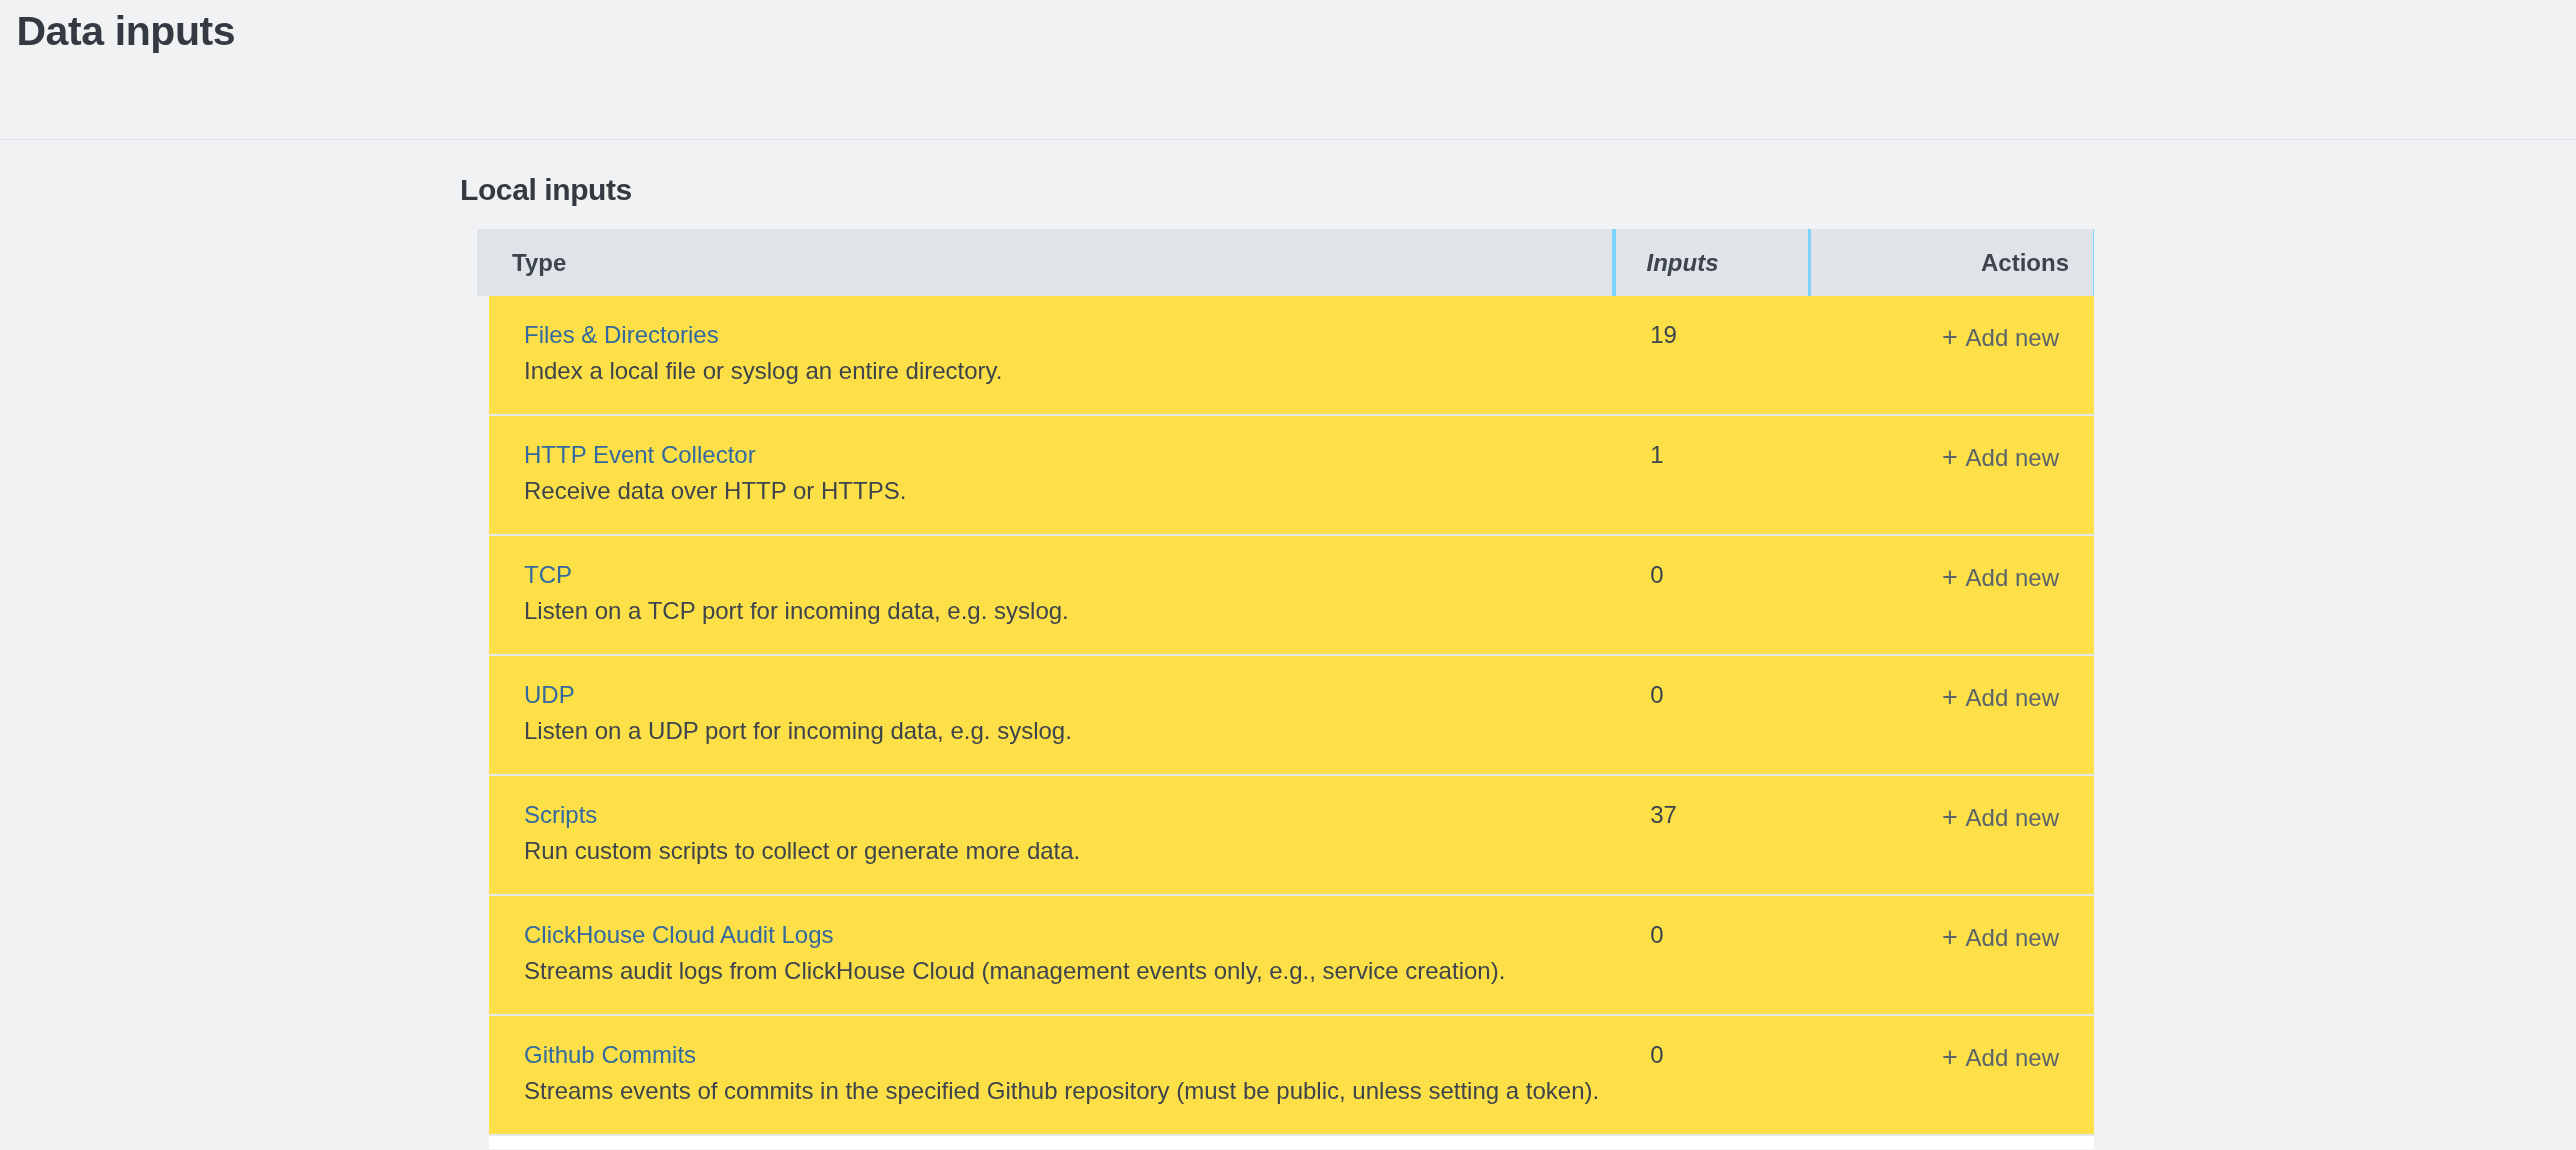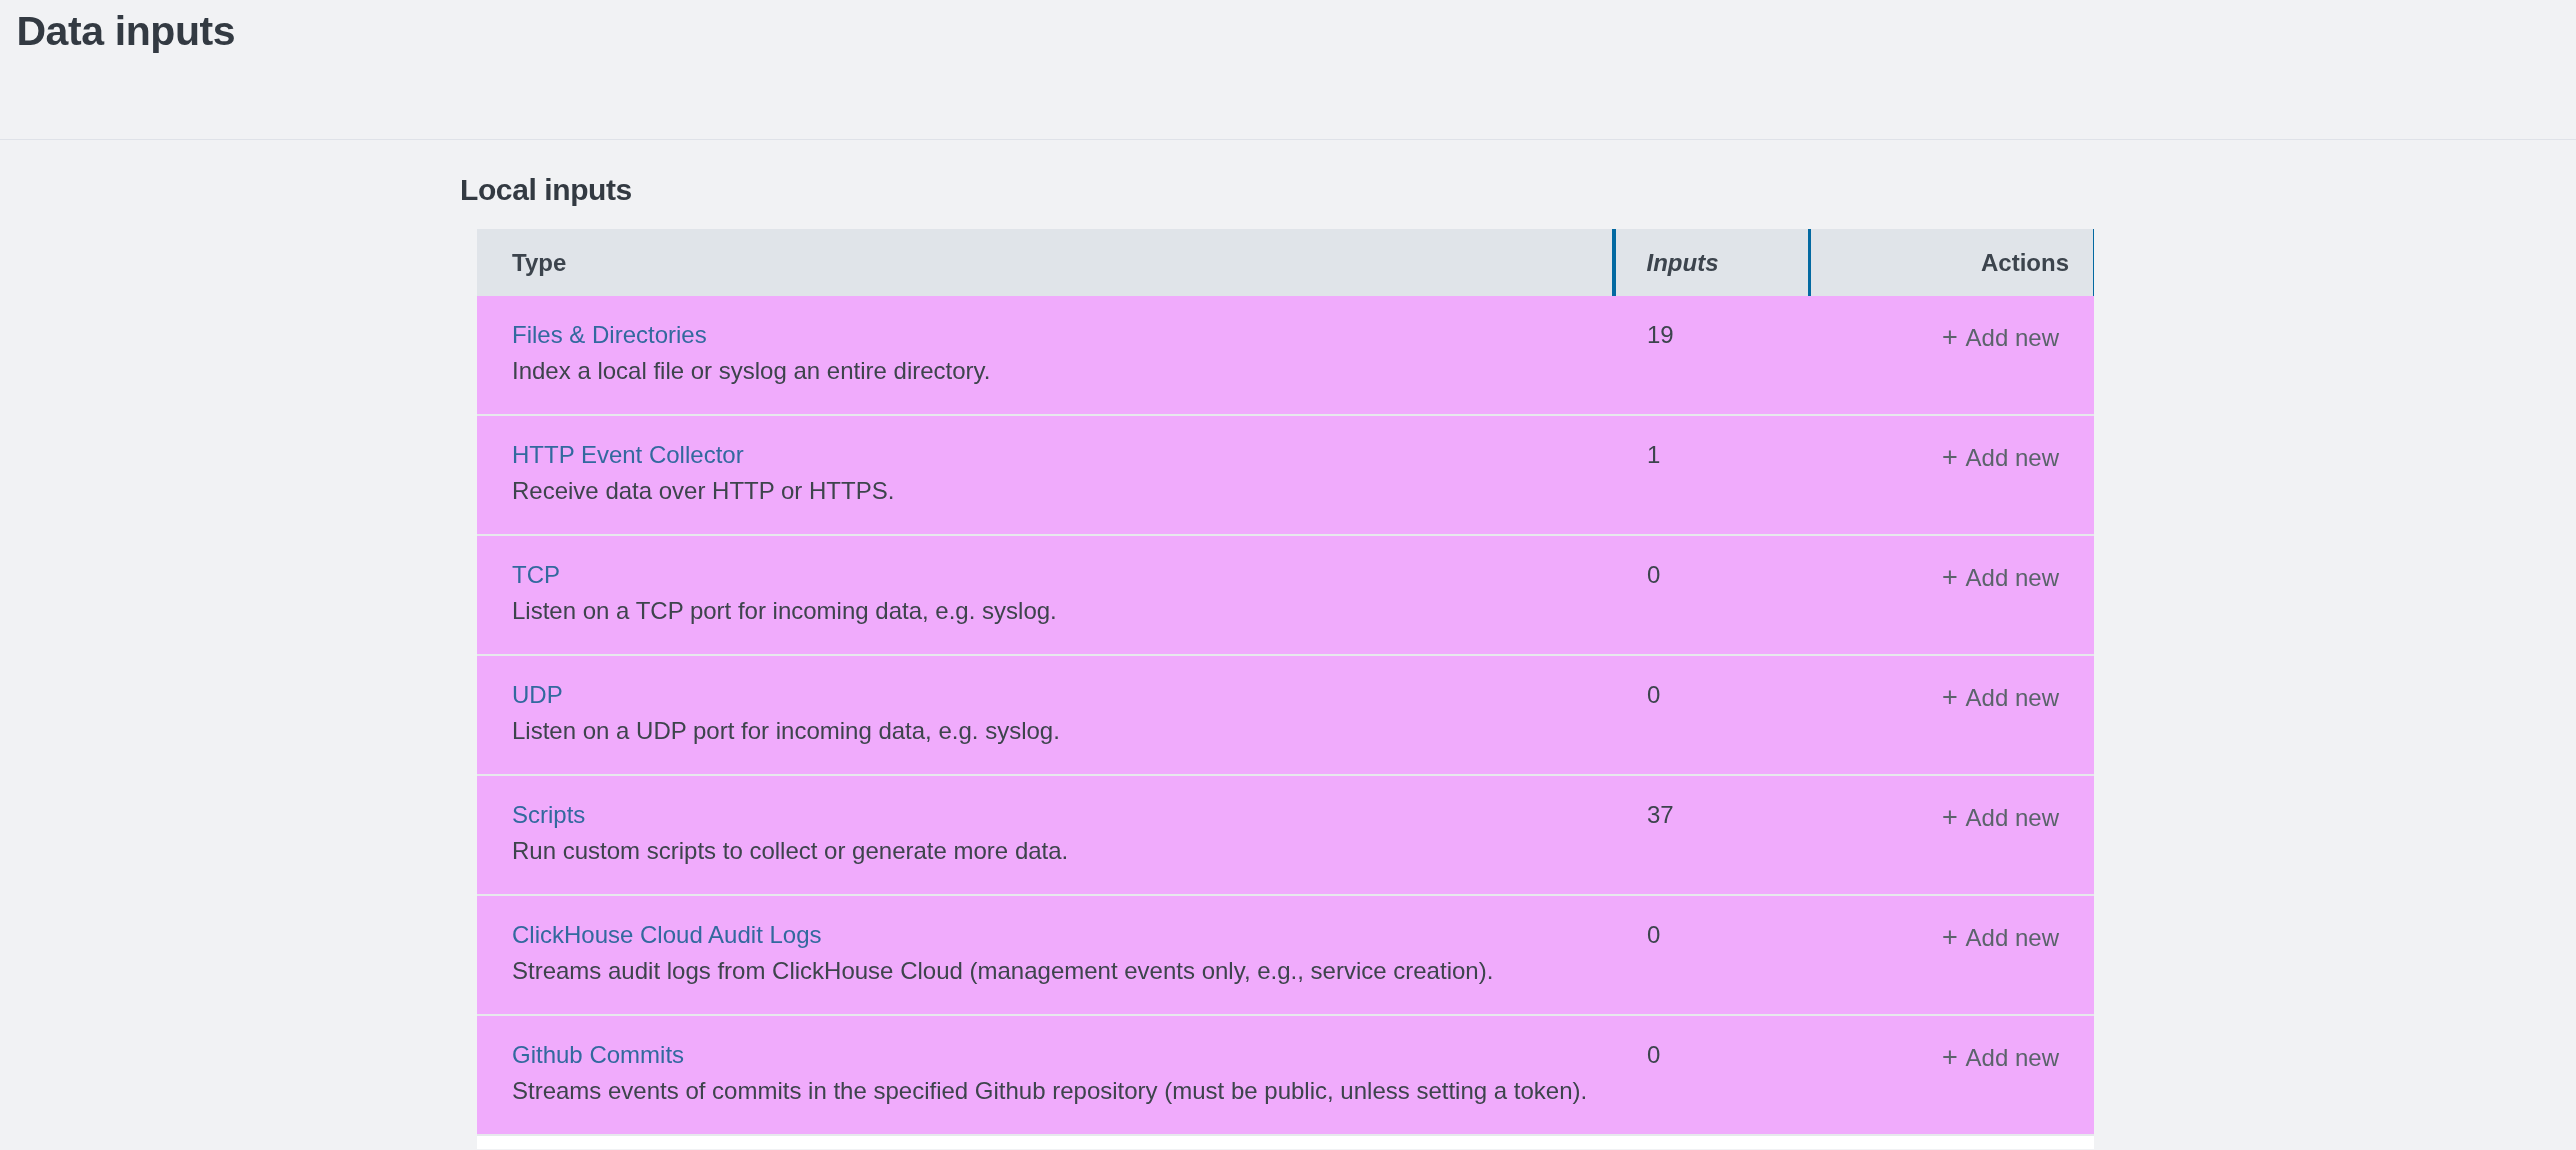--- a/index.html
+++ b/index.html
@@ -50,35 +50,35 @@
   }
 
   
   .inputs-table {
     margin: 24px 0 0 477px;
     width: 1617px;
   }
   .thead {
     display: flex;
     height: 67px;
-    background: #0369a1;
+    background: #7dd3fc;
   }
   .th {
     background: #e0e4e9;
     display: flex;
     align-items: center;
     font-size: 24px;
     font-weight: 700;
     color: #3c444d;
   }
   .th-type    { width: 1135px; margin-right: 3.5px; padding-left: 35px; }
   .th-inputs  { width: 192px;  margin-right: 3.5px; padding-left: 31px; font-style: italic; }
   .th-actions { width: 282px;  justify-content: flex-end; padding-right: 24px; }
 
-  .tbody { background: #f0abfc; }
+  .tbody { background: #fde047; margin-left: 12px; }
   .row {
     display: flex;
     height: 120px;
     border-bottom: 2.6px solid #e6e9ec;
   }
   .cell-type {
     width: 1139px;
     padding: 26px 0 0 35px;
   }
   .type-link {

